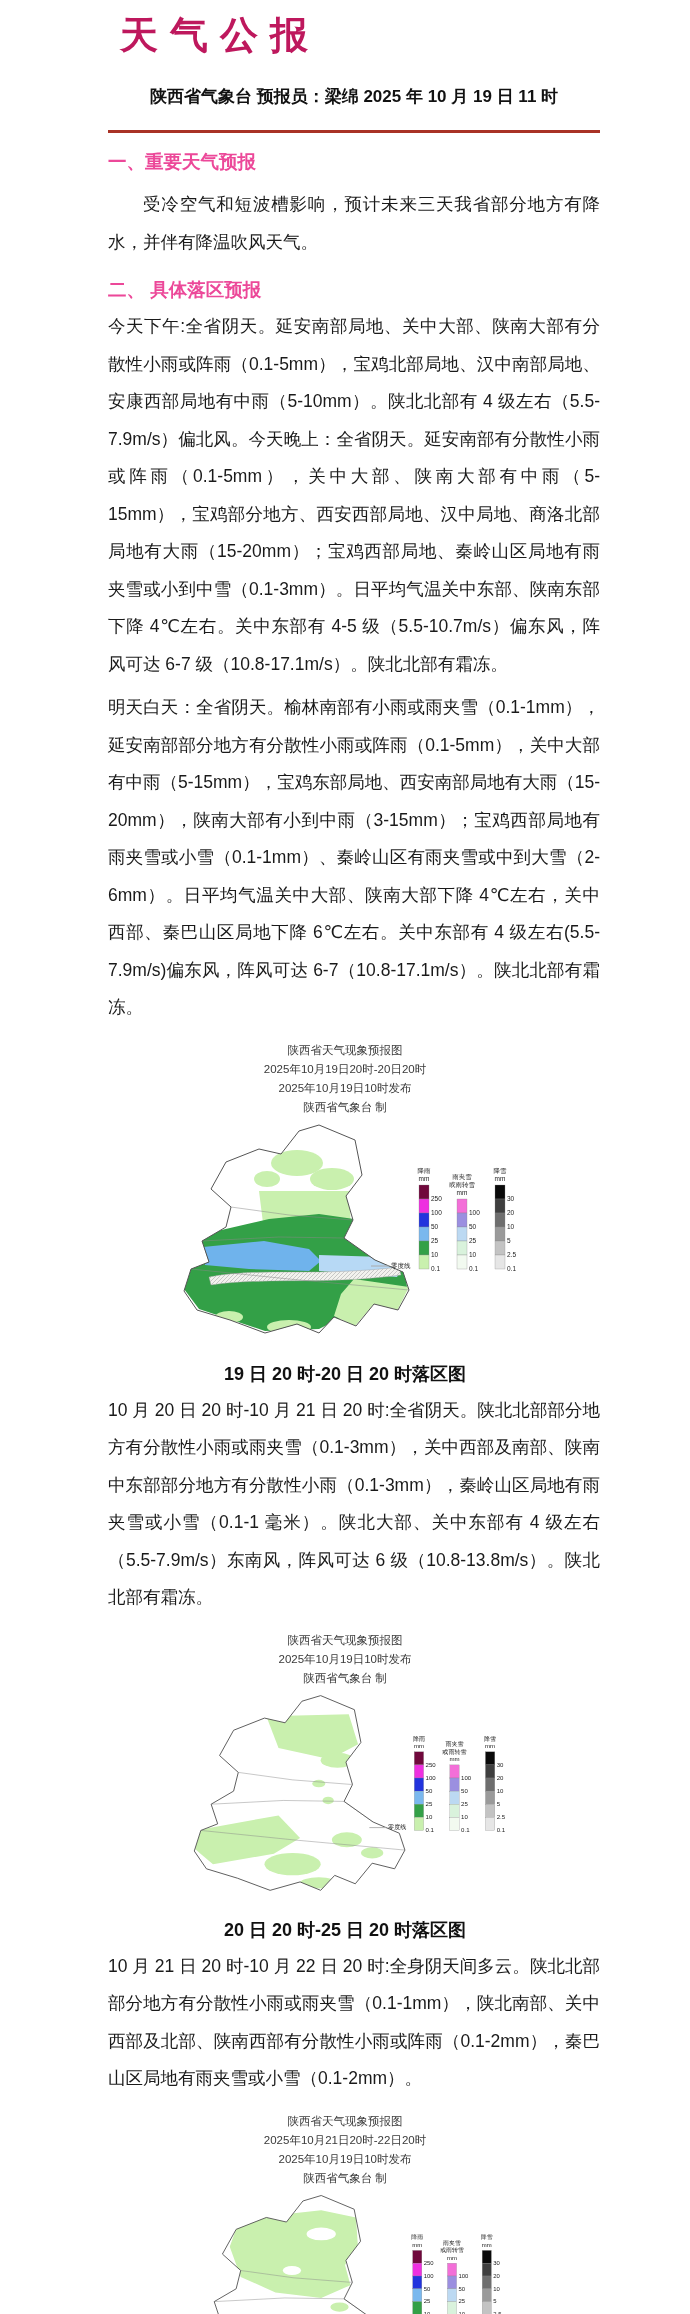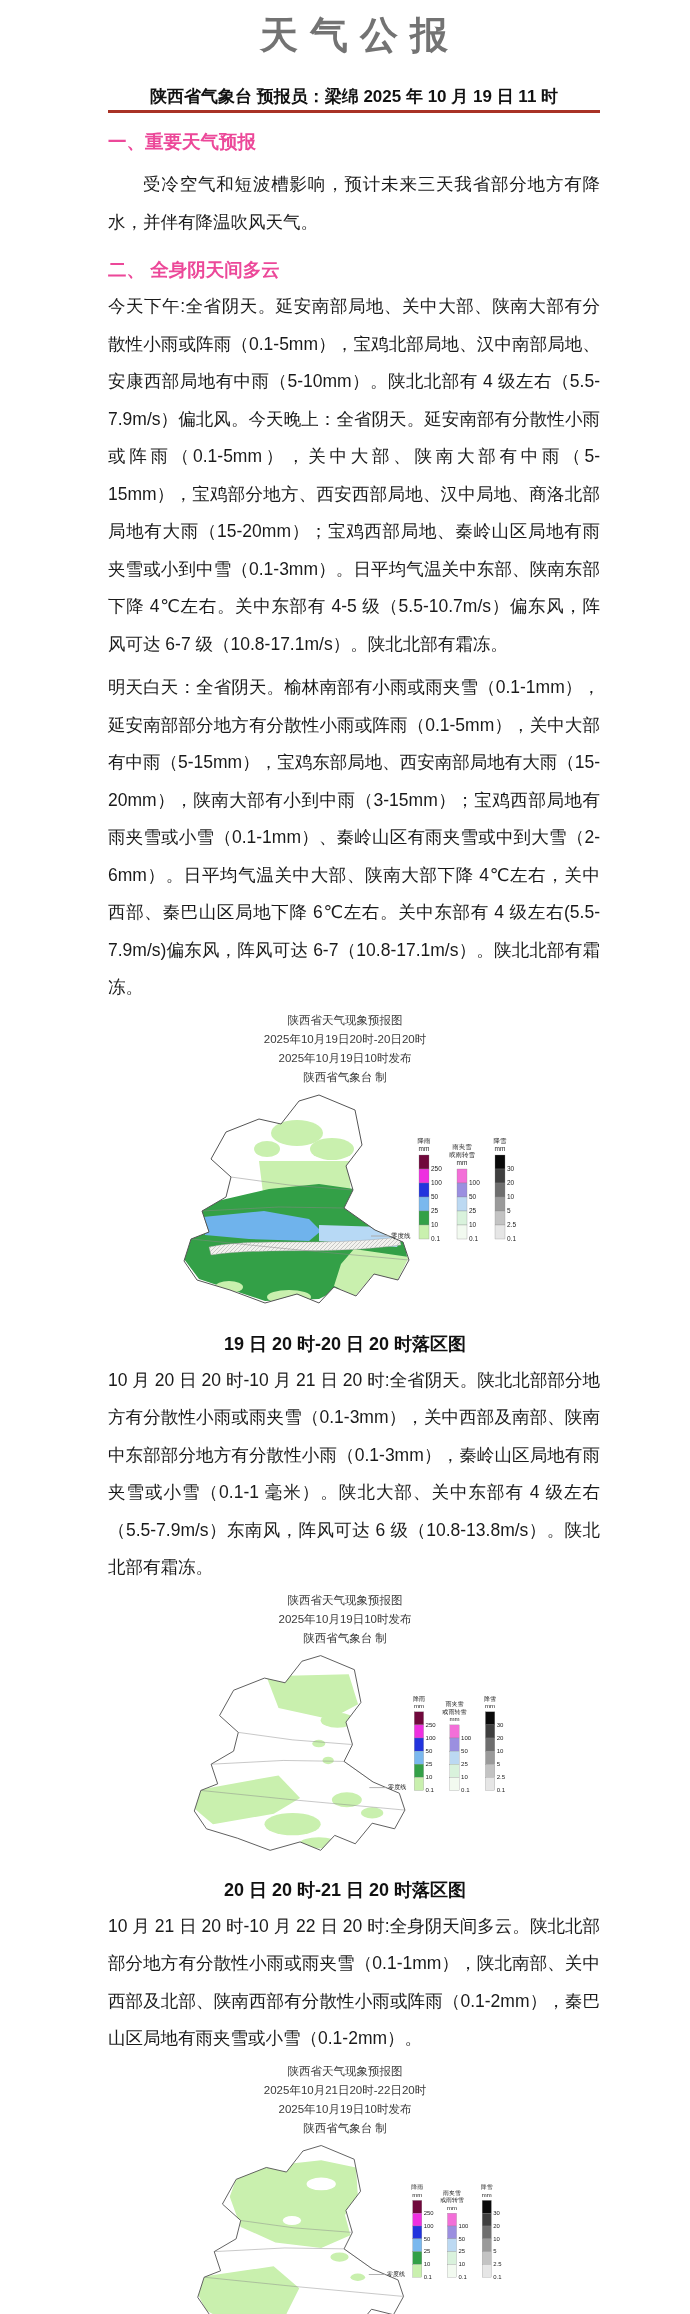--- a/index.html
+++ b/index.html
@@ -2,48 +2,48 @@
 <html><head>
 <meta charset="utf-8">
 <style>
   html,body{margin:0;padding:0;}
   body{
     width:690px;min-height:2314px;background:#ffffff;
     font-family:"Liberation Sans","DejaVu Sans",sans-serif;color:#1a1a1a;
   }
   .page{padding:6px 90px 30px 108px;box-sizing:border-box;}
   .doc-title{
-    text-align:center;color:#737373;font-size:38px;font-weight:700;
+    color:#be185d;font-size:38px;font-weight:700;
     letter-spacing:12px;text-indent:12px;margin:4px 0 0 0;
   }
   .masthead{
     margin-top:24px;text-align:center;font-weight:700;font-size:17px;
-    border-bottom:3px solid #a93226;padding-bottom:2px;color:#111;
+    border-bottom:3px solid #a93226;padding-bottom:22px;color:#111;
   }
   .sec-heading{font-size:18.5px;font-weight:700;margin:16px 0 0 0;color:#ec4899;}
   .para{font-size:17.5px;line-height:37.5px;text-align:justify;margin:6px 0 0 0;}
   .indent2{text-indent:2em;margin-top:12px;}
-  .map-figure{margin:4px -90px 4px -108px;text-align:center;}
+  .map-figure{margin:14px -90px 4px -108px;text-align:center;}
   .map-header{font-size:11.5px;line-height:19px;color:#3a3a3a;}
   .map-caption{font-size:18px;font-weight:700;margin-top:8px;color:#111;}
   svg.map{display:block;margin:2px auto 0 auto;}
 </style>
 </head>
 <body>
 
 <div class="page">
 
   <div class="doc-title">天气公报</div>
 
   <div class="masthead">陕西省气象台  预报员：梁绵  2025 年 10 月 19 日 11 时</div>
 
   <div class="sec-heading">一、重要天气预报</div>
   <div class="para indent2">受冷空气和短波槽影响，预计未来三天我省部分地方有降水，并伴有降温吹风天气。</div>
 
-  <div class="sec-heading">二、 全身阴天间多云</div>
+  <div class="sec-heading">二、 具体落区预报</div>
 
   <div class="para">今天下午:全省阴天。延安南部局地、关中大部、陕南大部有分散性小雨或阵雨（0.1-5mm），宝鸡北部局地、汉中南部局地、安康西部局地有中雨（5-10mm）。陕北北部有 4 级左右（5.5-7.9m/s）偏北风。今天晚上：全省阴天。延安南部有分散性小雨或阵雨（0.1-5mm），关中大部、陕南大部有中雨（5-15mm），宝鸡部分地方、西安西部局地、汉中局地、商洛北部局地有大雨（15-20mm）；宝鸡西部局地、秦岭山区局地有雨夹雪或小到中雪（0.1-3mm）。日平均气温关中东部、陕南东部下降 4℃左右。关中东部有 4-5 级（5.5-10.7m/s）偏东风，阵风可达 6-7 级（10.8-17.1m/s）。陕北北部有霜冻。</div>
   <div class="para">明天白天：全省阴天。榆林南部有小雨或雨夹雪（0.1-1mm），延安南部部分地方有分散性小雨或阵雨（0.1-5mm），关中大部有中雨（5-15mm），宝鸡东部局地、西安南部局地有大雨（15-20mm），陕南大部有小到中雨（3-15mm）；宝鸡西部局地有雨夹雪或小雪（0.1-1mm）、秦岭山区有雨夹雪或中到大雪（2-6mm）。日平均气温关中大部、陕南大部下降 4℃左右，关中西部、秦巴山区局地下降 6℃左右。关中东部有 4 级左右(5.5-7.9m/s)偏东风，阵风可达 6-7（10.8-17.1m/s）。陕北北部有霜冻。</div>
 
   <div class="map-figure">
     <div class="map-header">陕西省天气现象预报图</div>
     <div class="map-header">2025年10月19日20时-20日20时</div>
     <div class="map-header">2025年10月19日10时发布</div>
     <div class="map-header">陕西省气象台 制</div>
 
@@ -194,21 +194,21 @@
           <text x="88" y="96" font-size="6.5" fill="#222">20</text>
           <text x="88" y="110" font-size="6.5" fill="#222">10</text>
           <text x="88" y="124" font-size="6.5" fill="#222">5</text>
           <text x="88" y="138" font-size="6.5" fill="#222">2.5</text>
           <text x="88" y="152" font-size="6.5" fill="#222">0.1</text>
           <line x1="-48" y1="147" x2="-30" y2="147" stroke="#aaa" stroke-width="1"></line>
           <text x="-28" y="149" font-size="6.5" fill="#222">零度线</text>
         </g>
     </svg>
 
-    <div class="map-caption">20 日 20 时-21 日 20 时落区图</div>
+    <div class="map-caption">20 日 20 时-25 日 20 时落区图</div>
   </div>
 
   <div class="para">10 月 21 日 20 时-10 月 22 日 20 时:全身阴天间多云。陕北北部部分地方有分散性小雨或雨夹雪（0.1-1mm），陕北南部、关中西部及北部、陕南西部有分散性小雨或阵雨（0.1-2mm），秦巴山区局地有雨夹雪或小雪（0.1-2mm）。</div>
 
   <div class="map-figure">
     <div class="map-header">陕西省天气现象预报图</div>
     <div class="map-header">2025年10月21日20时-22日20时</div>
     <div class="map-header">2025年10月19日10时发布</div>
     <div class="map-header">陕西省气象台 制</div>
 

